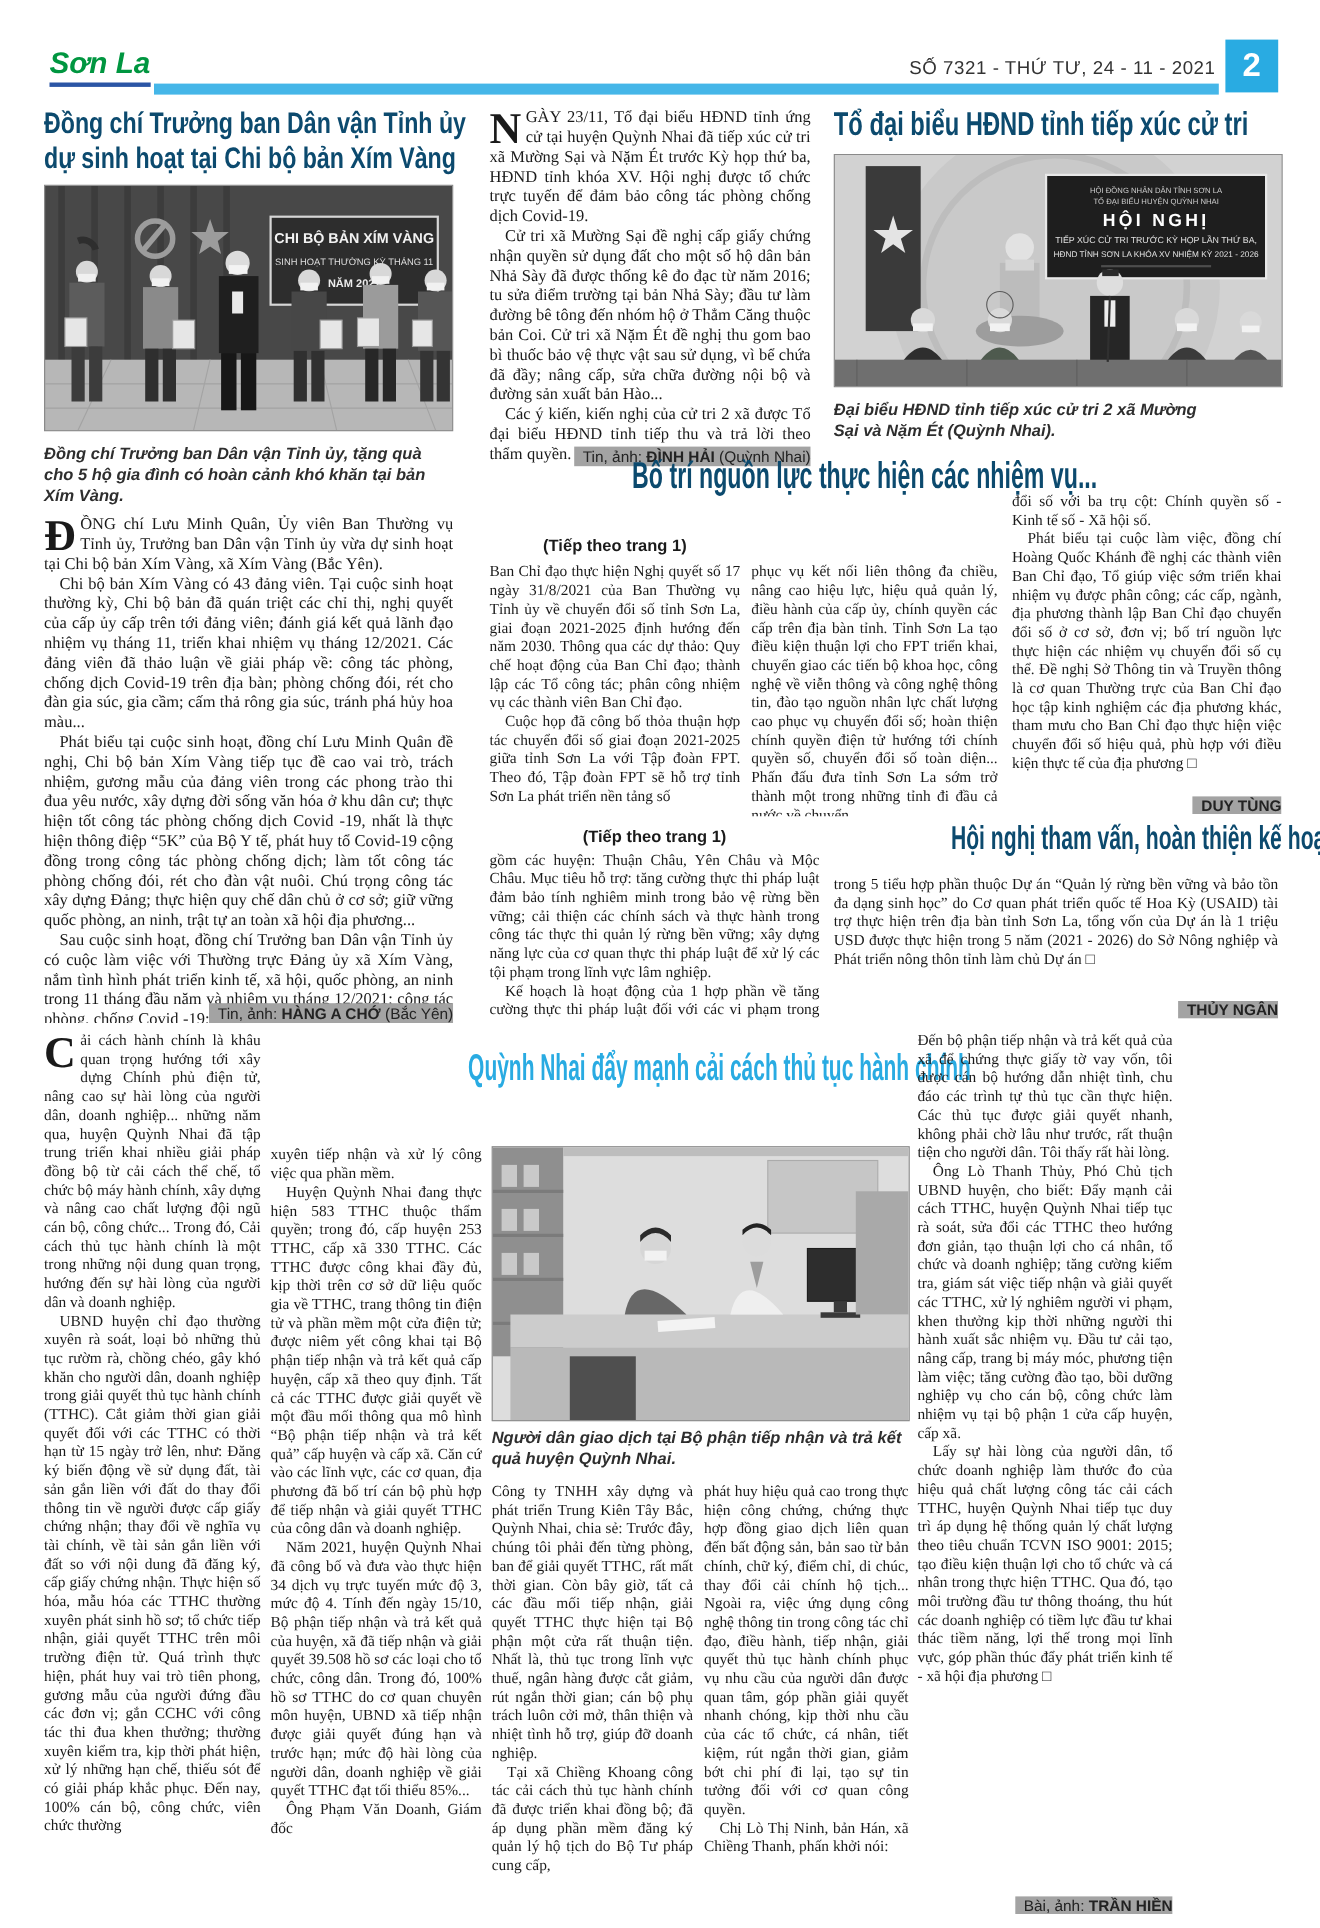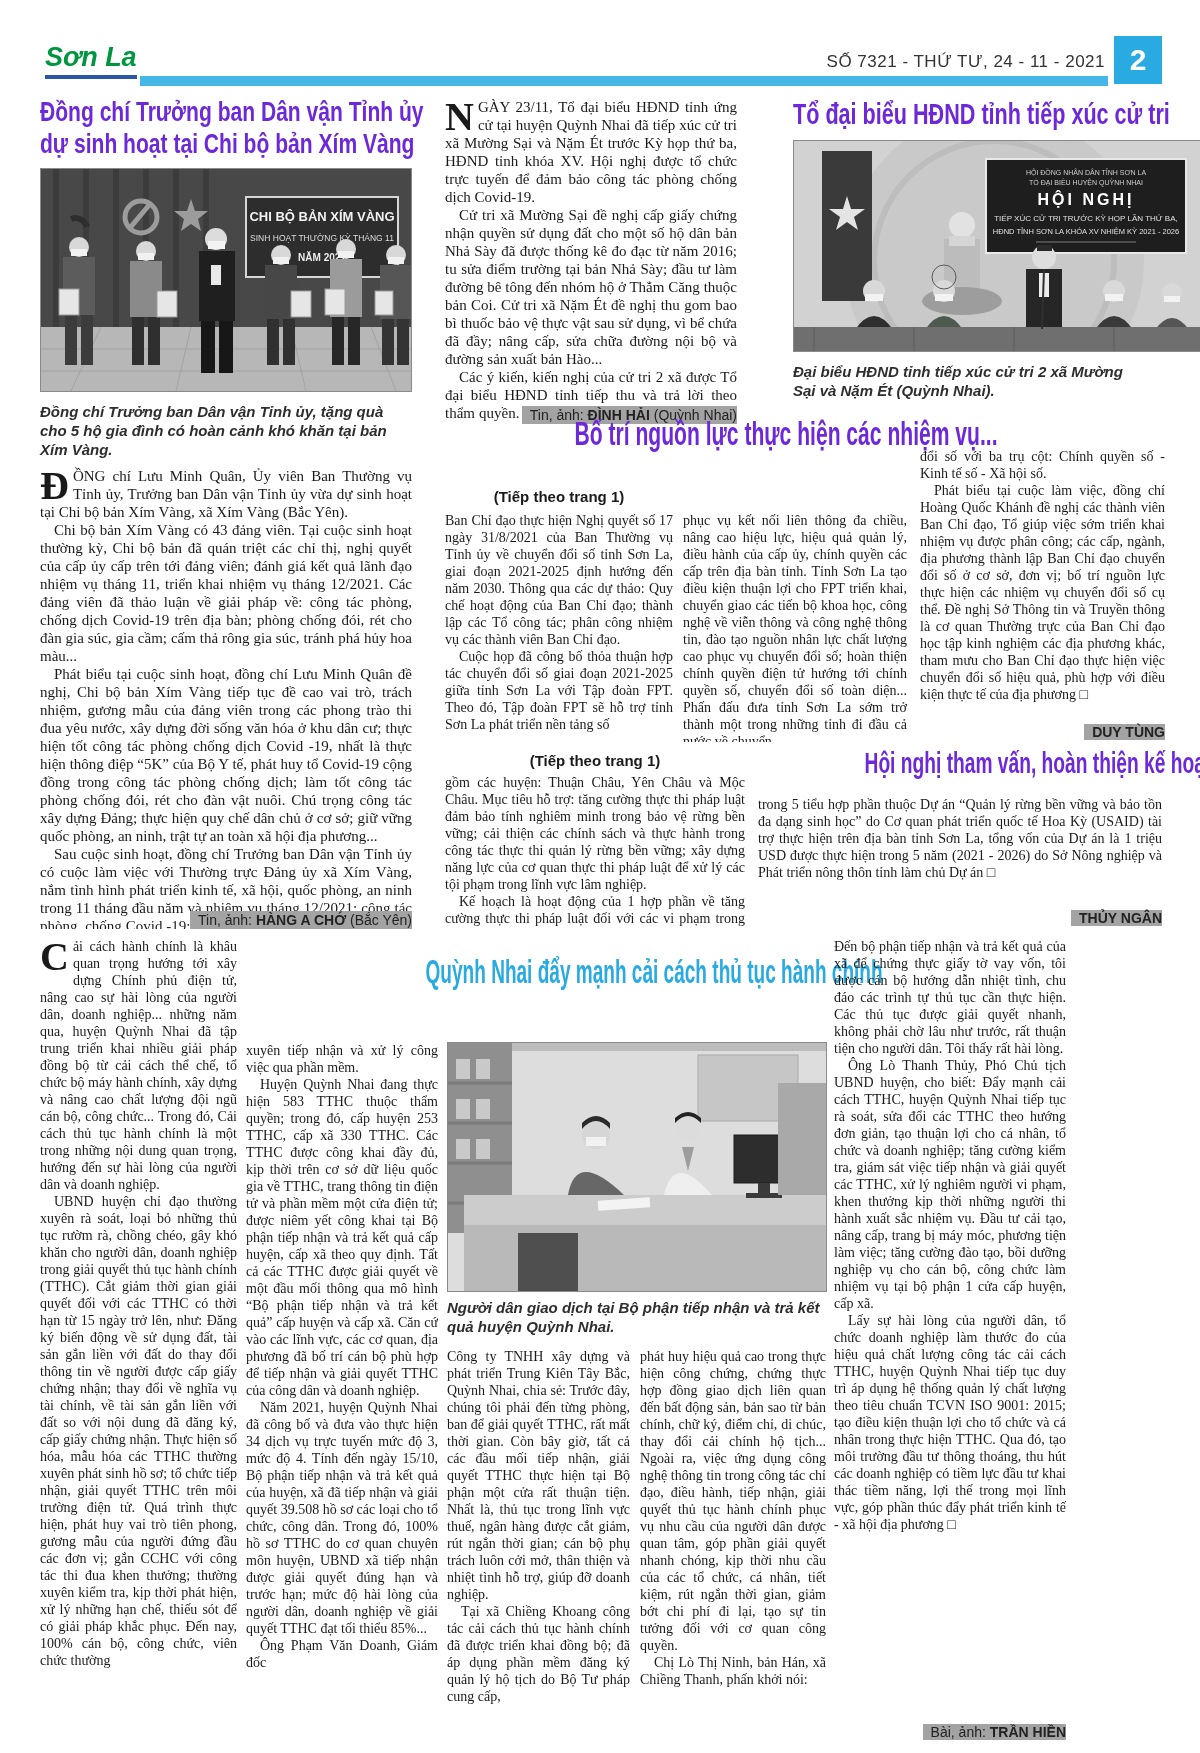--- a/index.html
+++ b/index.html
@@ -22,21 +22,21 @@
   .body14{font-size:14px;line-height:17px;}
   .dcap{float:left;font-weight:bold;font-size:40px;line-height:33px;padding:2px 4px 0 0;}
   .caption{font-family:"Liberation Sans",sans-serif;font-weight:bold;font-style:italic;
            font-size:15px;line-height:19px;color:#2e2e2e;}
   .tieptheo{font-family:"Liberation Sans",sans-serif;font-weight:bold;
             font-size:15px;text-align:center;}
   .byline{position:absolute;right:0;bottom:0;background:#a3a3a3;padding-left:8px;
           font-family:"Liberation Sans",sans-serif;font-size:14px;color:#222;}
   .byline .bname{font-weight:bold;}
   
-  .hl{font-family:"Liberation Sans",sans-serif;font-weight:bold;color:#6d28d9;}
+  .hl{font-family:"Liberation Sans",sans-serif;font-weight:bold;color:#0c4a6e;}
   .hl-line{display:block;white-space:nowrap;}
   .hl-line>span{display:inline-block;transform-origin:0 50%;}
   .hlA{font-size:27px;line-height:32px;}  .hlA .hl-line>span{transform:scaleX(.78);}
   .hlC{font-size:30px;line-height:36px;}  .hlC .hl-line>span{transform:scaleX(.72);}
   .hl-center{text-align:center;white-space:nowrap;}
   .hl-center>span{display:inline-block;transform-origin:50% 50%;}
   .hlBotri{font-size:34px;} .hlBotri>span{transform:scaleX(.62);}
   .hlHoinghi{font-size:30px;} .hlHoinghi>span{transform:scaleX(.64);}
   .hlQN{font-size:34px;color:#29abe2;} .hlQN>span{transform:scaleX(.56);}
   .photo{border:1px solid #8a8a8a;background:#cfcfcf;}
@@ -148,21 +148,21 @@
         <p>Cử tri xã Mường Sại đề nghị cấp giấy chứng nhận quyền sử dụng đất cho một số hộ dân bản Nhả Sày đã được thống kê đo đạc từ năm 2016; tu sửa điểm trường tại bản Nhả Sày; đầu tư làm đường bê tông đến nhóm hộ ở Thẳm Căng thuộc bản Coi. Cử tri xã Nặm Ét đề nghị thu gom bao bì thuốc bảo vệ thực vật sau sử dụng, vì bể chứa đã đầy; nâng cấp, sửa chữa đường nội bộ và đường sản xuất bản Hào...</p>
         <p>Các ý kiến, kiến nghị của cử tri 2 xã được Tổ đại biểu HĐND tỉnh tiếp thu và trả lời theo thẩm quyền. Đồng thời, tổng hợp để chuyển đến các cơ quan có chức năng xem xét giải quyết theo quy định □</p>
       </div>
     <div class="byline">
       <span>Tin, ảnh:</span>
       <span class="bname">ĐÌNH HẢI</span>
       <span>(Quỳnh Nhai)</span>
     </div>
   </div>
 
-  <div style="position:absolute;left:793px;top:96px;width:408px;">
+  <div style="position:absolute;left:758px;top:96px;width:408px;">
     <div class="hl hlC">
       <span class="hl-line"><span>Tổ đại biểu HĐND tỉnh tiếp xúc cử tri</span></span>
     </div>
     <svg class="photo" width="406" height="210" viewBox="0 0 406 210" style="margin-top:8px;">
       <rect width="406" height="210" fill="#d2d2d2"></rect>
       <circle cx="200" cy="120" r="150" fill="#c9c9c9"></circle>
       <circle cx="200" cy="120" r="120" fill="none" stroke="#bdbdbd" stroke-width="6"></circle>
       <rect x="28" y="10" width="50" height="150" fill="#3a3a3a"></rect>
       <polygon points="53,55 57,68 71,68 60,76 64,89 53,81 42,89 46,76 35,68 49,68" fill="#e4e4e4"></polygon>
       <rect x="150" y="98" width="36" height="60" fill="#bcbcbc"></rect>

